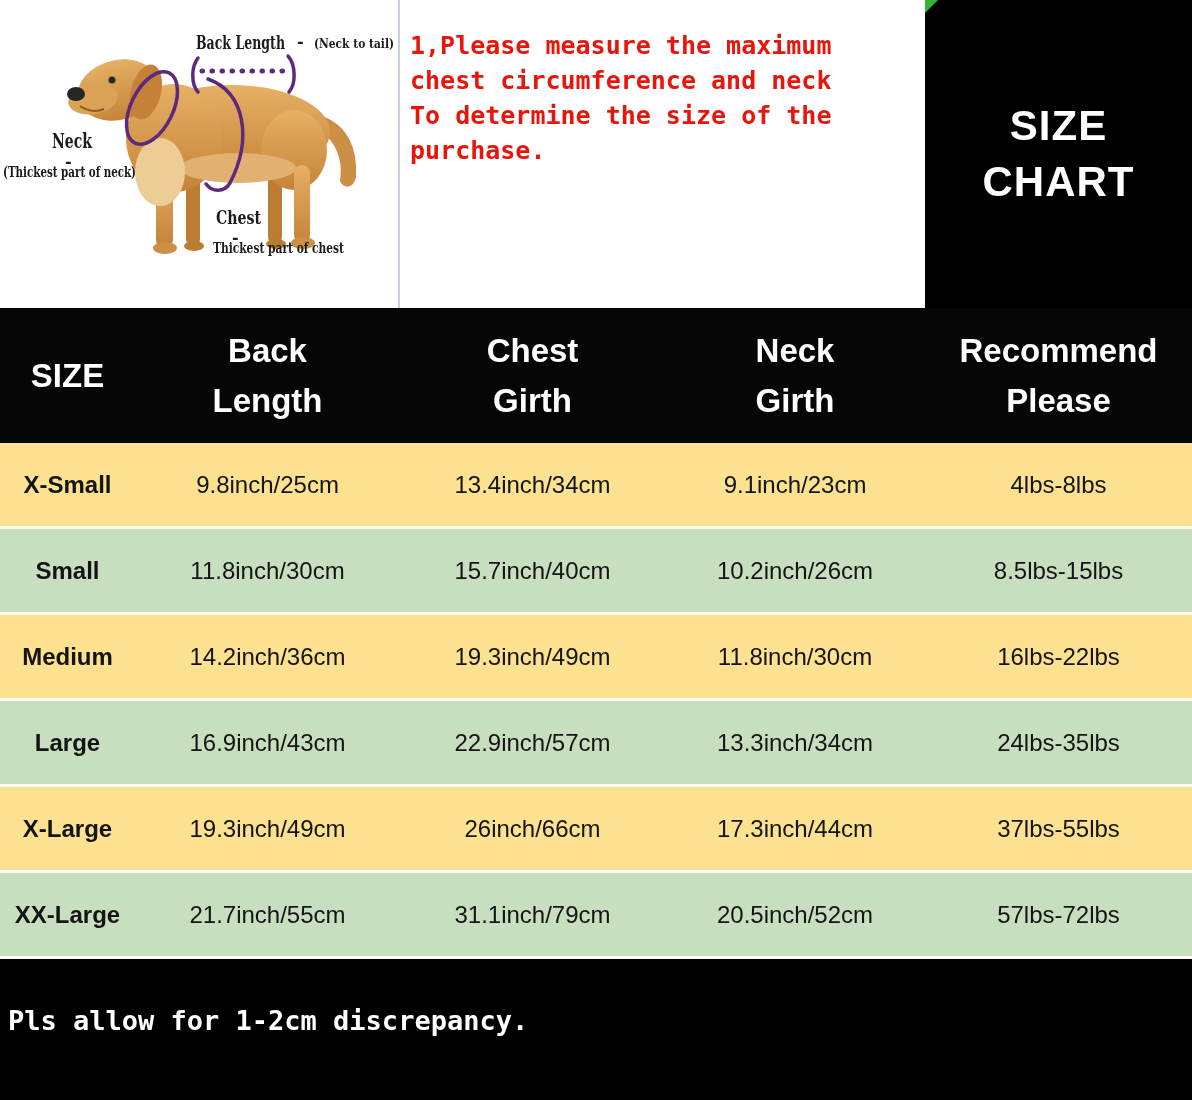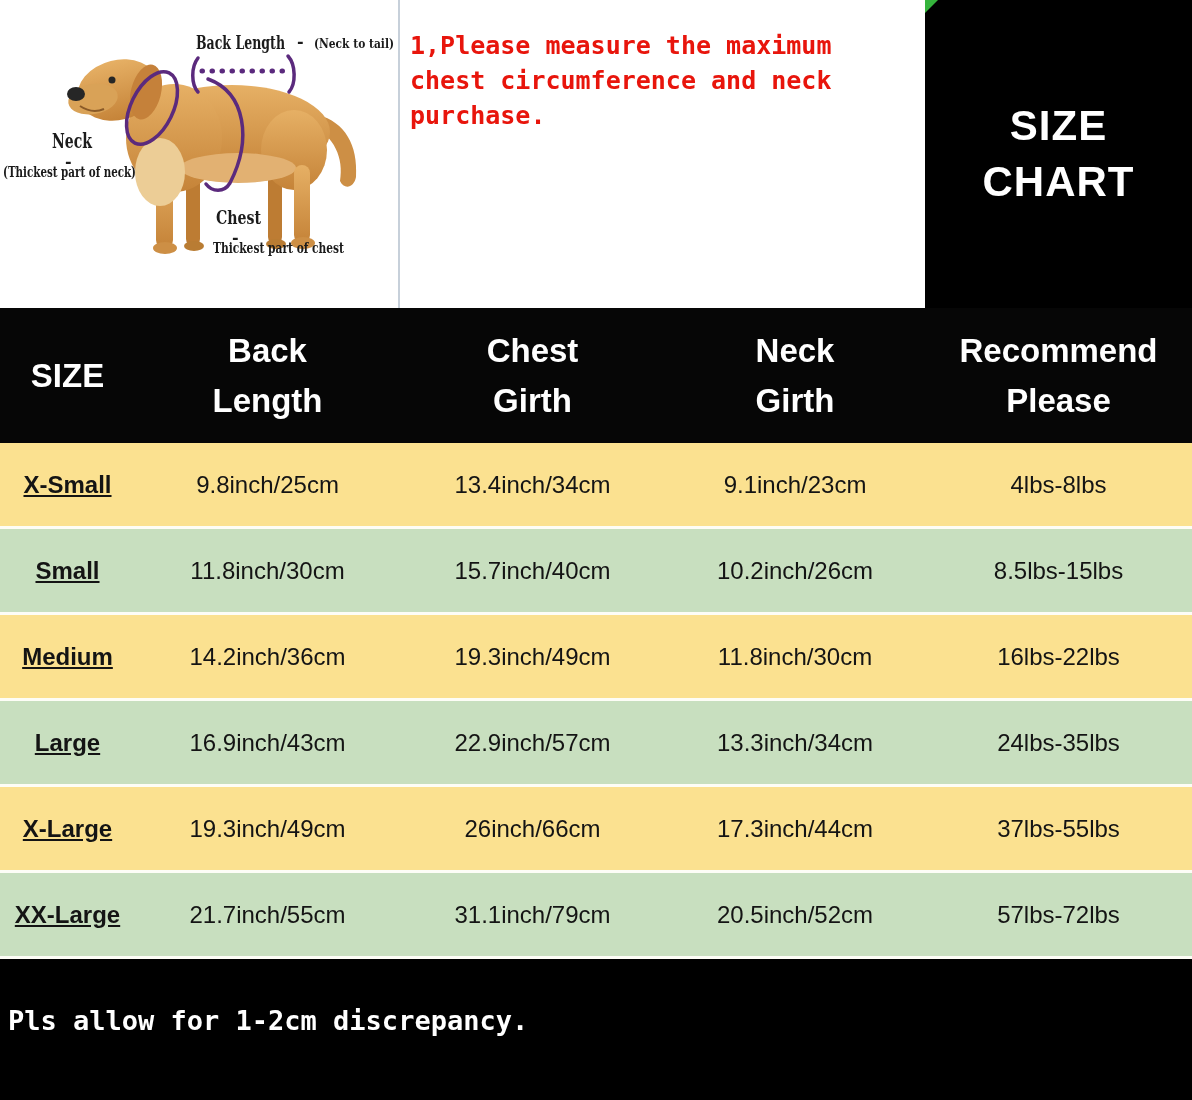--- a/index.html
+++ b/index.html
@@ -36,21 +36,21 @@
   }
   .th{color:#fff;font-weight:bold;font-size:33px;line-height:50px;}
   .tbody{position:absolute;top:443px;left:0;width:1192px;height:516px;background:#fdfdf6;}
   .row{
     height:83px;margin-bottom:3px;align-items:center;justify-items:center;
     font-size:24px;color:#141414;text-align:center;
   }
   .row:nth-child(odd){background:#fbe190;}
   .row:nth-child(even){background:#c8dfbf;}
   .row:last-child{margin-bottom:1px;}
-  .size-name{font-weight:bold;text-decoration:underline;}
+  .size-name{font-weight:bold;}
   
   .footer{
     position:absolute;top:959px;left:0;width:1192px;height:141px;background:#000;
     box-sizing:border-box;padding:42px 0 0 8px;
   }
   .footer-line{
     font-family:"DejaVu Sans Mono","Liberation Mono",monospace;
     color:#fff;font-size:27px;line-height:39px;font-weight:bold;white-space:pre;
   }
   
@@ -113,20 +113,21 @@
           <text x="216" y="224" font-size="19" textLength="45" lengthAdjust="spacingAndGlyphs">Chest</text>
           <text x="232" y="243" font-size="16">-</text>
           <text x="213" y="253" font-size="14" textLength="131" lengthAdjust="spacingAndGlyphs">Thickest part of chest</text>
         </g>
       </svg>
     </div>
 
     <div class="text-panel">
       <div class="red-line">1,Please measure the maximum</div>
       <div class="red-line">chest circumference and neck</div>
+      <div class="red-line">To determine the size of the</div>
       <div class="red-line">purchase.</div>
     </div>
 
     <div class="title-box">
       <div class="corner-triangle"></div>
       <div class="title-line">SIZE</div>
       <div class="title-line">CHART</div>
     </div>
   </div>
 

